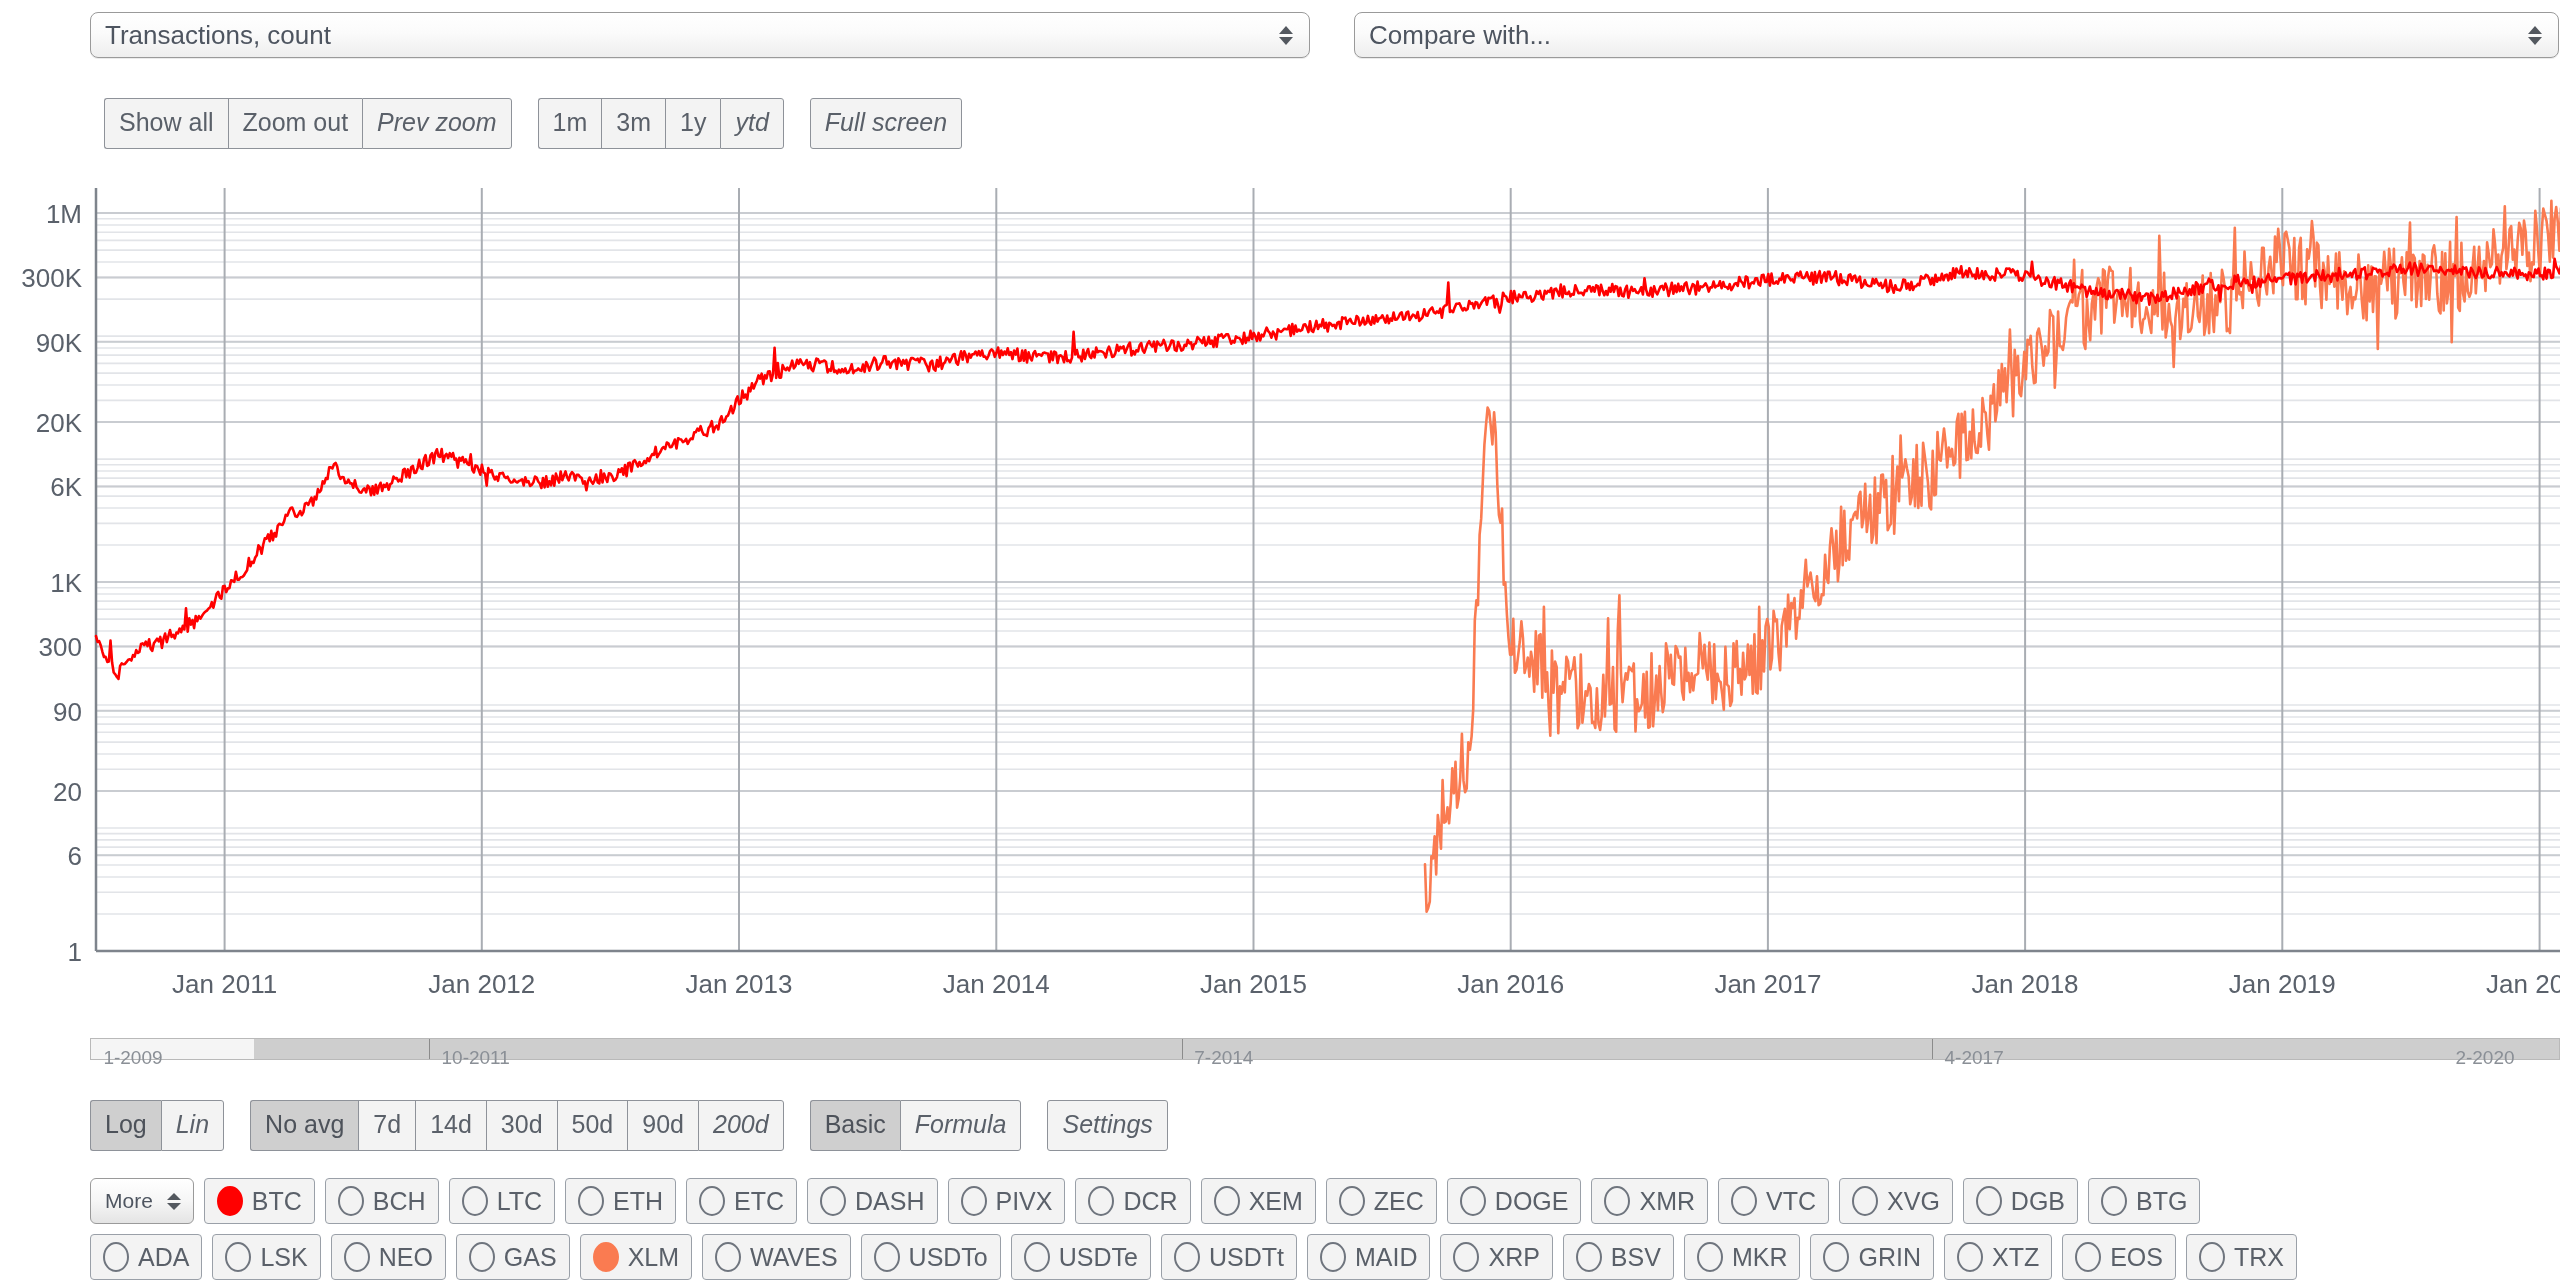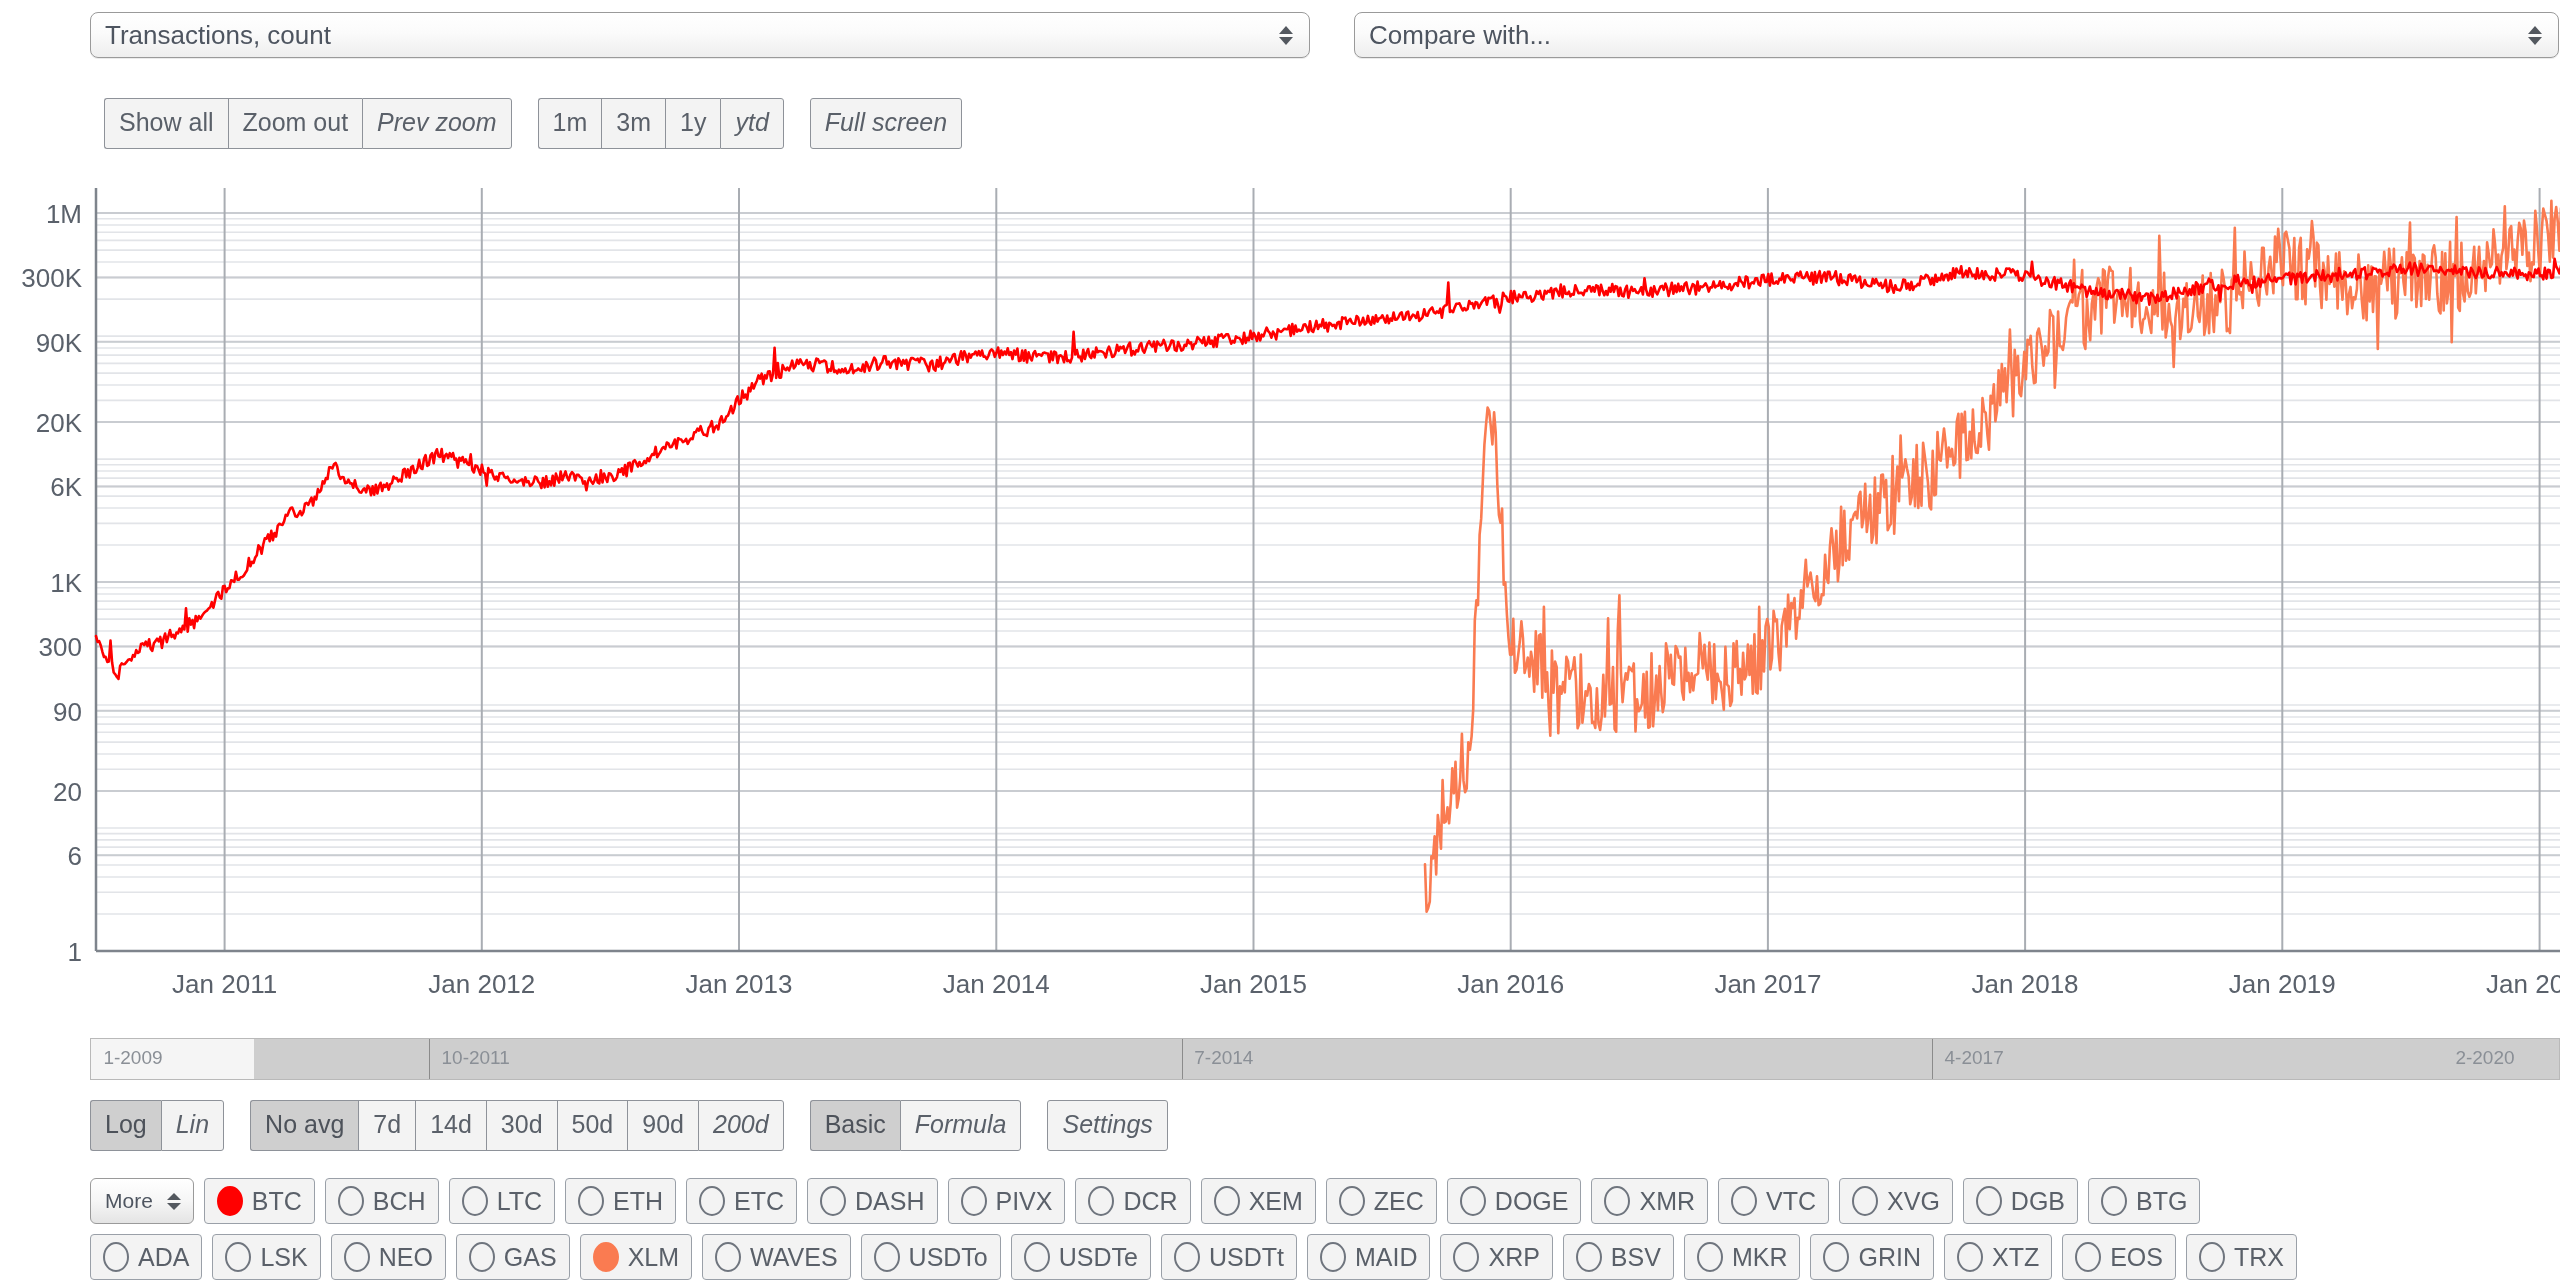--- a/index.html
+++ b/index.html
@@ -46,21 +46,21 @@
   .grp .btn:first-child{border-radius:3px 0 0 3px;}
   .grp .btn:last-child{border-radius:0 3px 3px 0;border-right-width:1px;font-style:italic;}
   .grp .btn:only-child{border-radius:3px;border-right-width:1px;}
   .btn.sel-on{background:#cfcfcf;color:#4d525a;}
 
   
   .chart{position:absolute;left:0;top:178px;width:2560px;height:850px;}
   .chart svg{display:block;}
 
   
-  .nav{position:absolute;left:74px;top:1038px;width:2470px;height:42px;
+  .nav{position:absolute;left:74px;top:1038px;width:2470px;height:22px;
        border:1px solid #b9b9b9;box-sizing:border-box;background:#f5f5f5;}
   .nav .mask{position:absolute;top:0;bottom:0;background:#cecece;}
   .nav .vline{position:absolute;top:0;bottom:0;width:1px;background:#8b8b8b;}
   .nav .lab{position:absolute;top:8px;font-size:19px;color:#8a8f96;white-space:nowrap;}
 
   
   .toolbar2{position:absolute;left:74px;top:1100px;height:52px;display:flex;align-items:flex-start;}
 
   
   .coins{position:absolute;left:74px;top:1178px;width:2480px;}

